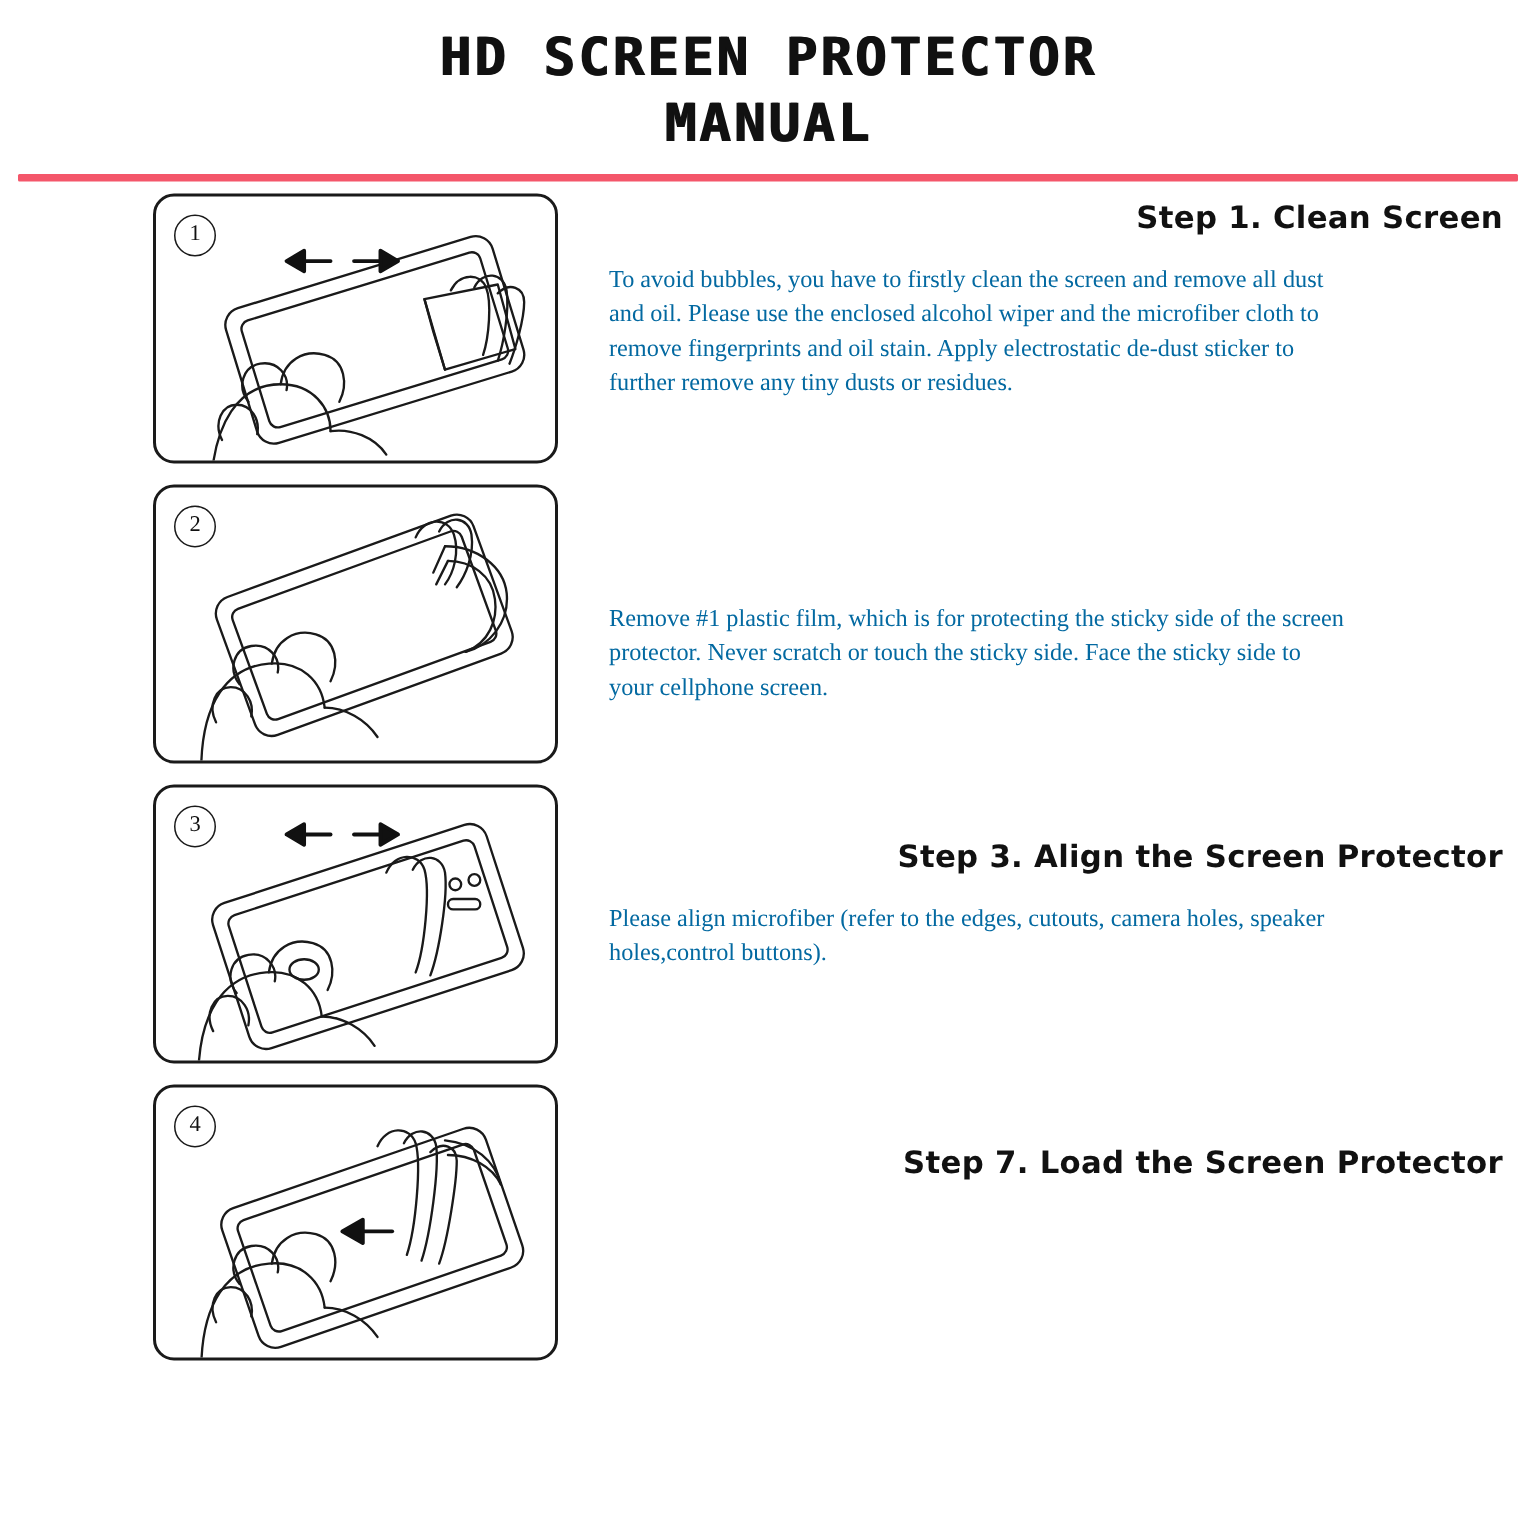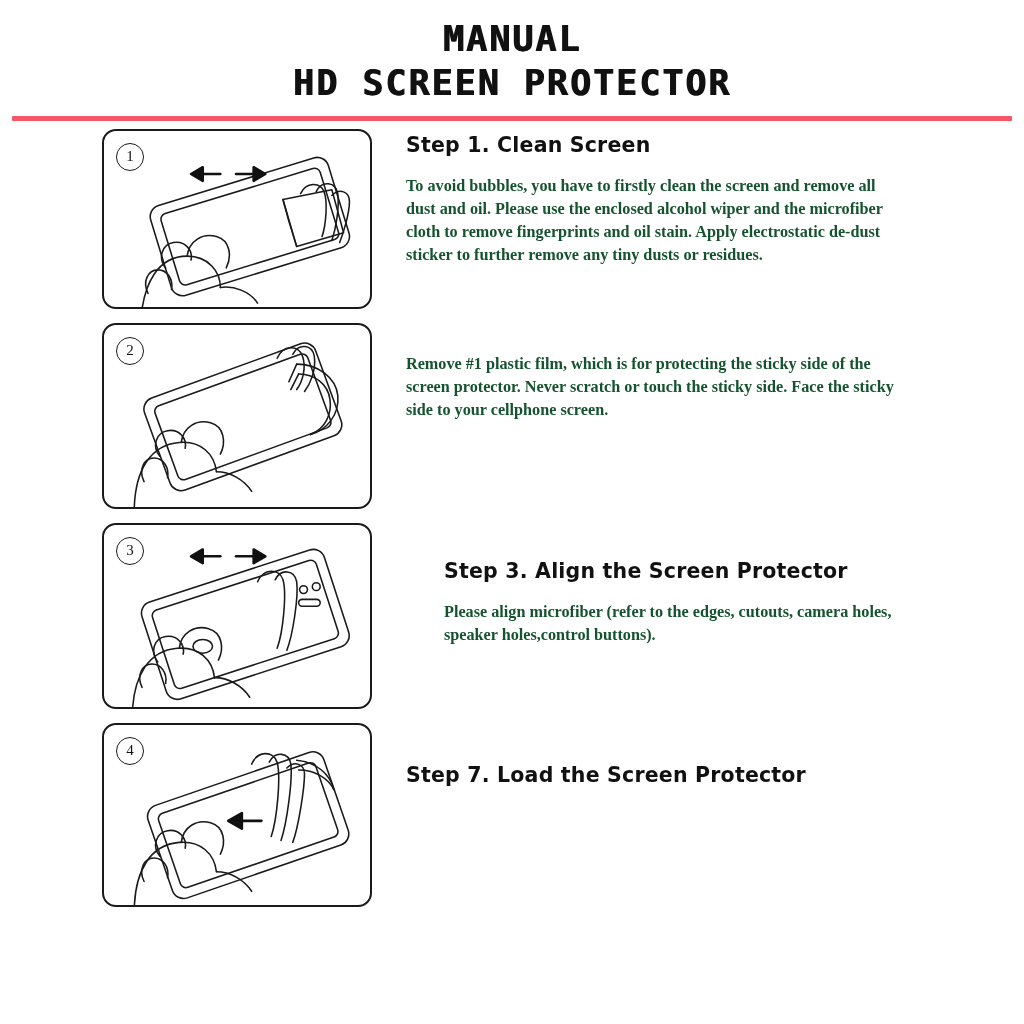--- a/index.html
+++ b/index.html
@@ -96,46 +96,46 @@
     padding-right: 8px;
     padding-top: 6px;
   }
   .step-title {
     font-family: "DejaVu Sans", sans-serif;
     font-weight: bold;
     font-size: 20.5px;
     color: #111;
     margin: 0 0 18px 0;
     letter-spacing: 0.2px;
+    text-align: right;
   }
   .step-body {
     font-family: "Liberation Serif", serif;
     font-size: 16.2px;
     line-height: 1.42;
-    color: #14532d;
+    color: #0369a1;
     margin: 0;
     max-width: 480px;
-    font-weight: bold;
   }
   .step-row.s1 .text-col { padding-top: 4px; }
   .step-row.s2 .text-col { padding-top: 30px; }
-  .step-row.s3 .text-col { padding-top: 36px; margin-left: 38px; }
+  .step-row.s3 .text-col { padding-top: 36px; }
   .step-row.s4 .text-col { padding-top: 40px; }
-  .step-row.s2 .step-body { max-width: 490px; }
+  .step-row.s2 .step-body { max-width: 490px; margin-top: 48px; }
   .step-row.s3 .step-body { max-width: 500px; }
   .step-row.s4 .step-body { max-width: 520px; }
 </style>
 </head>
 <body>
 
 <div class="page">
 
   <div class="header">
+    <div class="title-line">HD SCREEN PROTECTOR</div>
     <div class="title-line">MANUAL</div>
-    <div class="title-line">HD SCREEN PROTECTOR</div>
     <div class="rule"></div>
   </div>
 
   <div class="steps">
 
     <div class="step-row s1">
       <div class="illus">
         <div class="circle-num">1</div>
         <div class="art">
           <svg viewBox="0 0 270 180" fill="none" stroke="#1a1a1a" stroke-width="1.6" stroke-linecap="round" stroke-linejoin="round">

